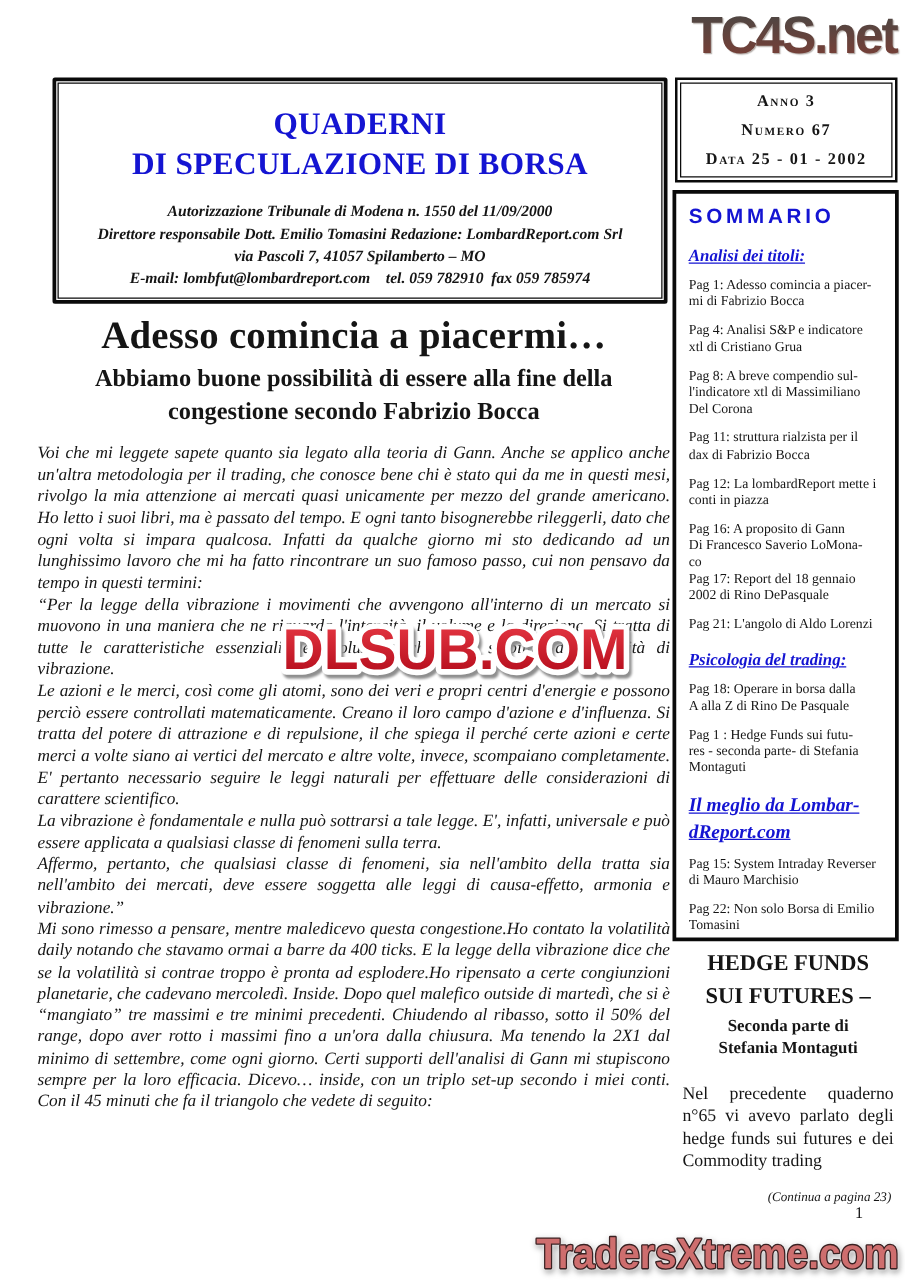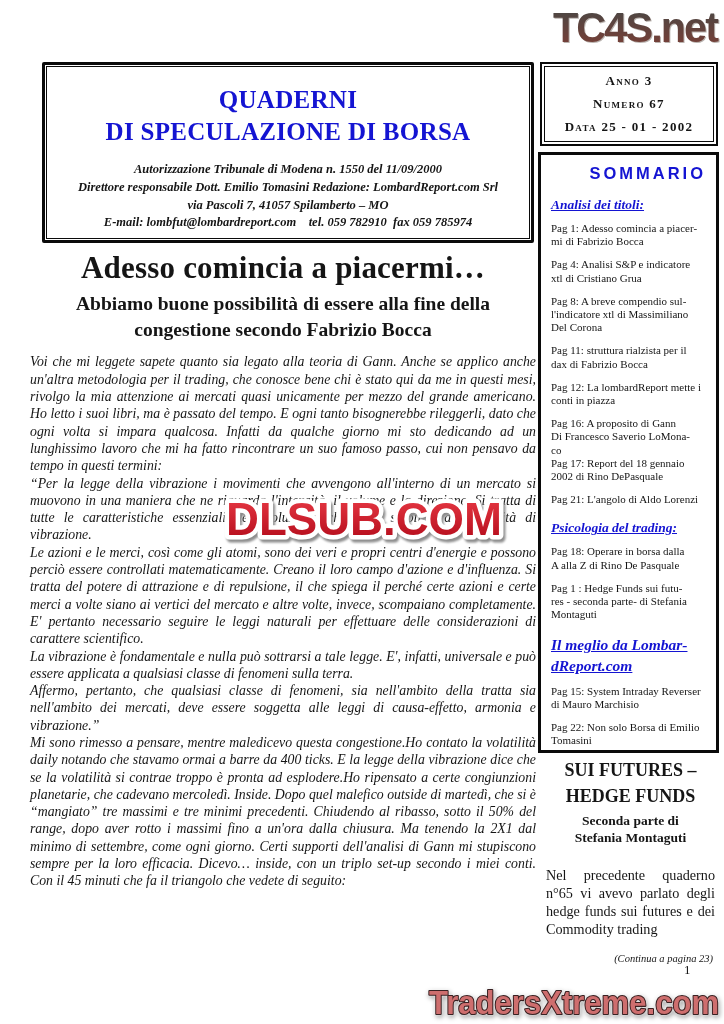--- a/index.html
+++ b/index.html
@@ -25,21 +25,21 @@
             border:2px solid #0a0a0a;box-sizing:border-box;}
   .info-inner{position:absolute;left:2px;right:2px;top:2px;bottom:2px;
             border:1px solid #0a0a0a;display:flex;flex-direction:column;
             justify-content:space-around;align-items:center;
             font-weight:bold;font-variant:small-caps;font-size:13px;
             letter-spacing:1.3px;padding:3px 15px;}
   
   .sommario{position:absolute;left:538px;top:152px;width:181px;height:601px;
             border:3px solid #0a0a0a;box-sizing:border-box;
             padding:7px 4px 0 10px;overflow:hidden;}
-  .sommario-title{text-align:right;font-family:"Liberation Sans",sans-serif;
+  .sommario-title{text-align:left;font-family:"Liberation Sans",sans-serif;
             font-weight:bold;font-size:16.5px;letter-spacing:3px;color:var(--blue);
             margin:2px 6px 8px 0;}
   .sec-heading{color:var(--blue);font-weight:bold;font-style:italic;
             text-decoration:underline;font-size:13.5px;margin:14px 0 9px;
             white-space:pre-line;cursor:pointer;}
   .sec-heading.large{font-size:15.5px;line-height:1.3;}
   .toc-item{font-size:11px;line-height:13.2px;margin-bottom:10px;white-space:pre-line;}
   .toc-item.tight{margin-bottom:0;}
   .toc-item .it{}
   
@@ -158,22 +158,22 @@
     <linearGradient id="wm-grad" x1="0" y1="0" x2="0" y2="1">
       <stop id="wm-stop-top" offset="0.15" stop-color="#E23440"></stop>
       <stop id="wm-stop-bottom" offset="0.9" stop-color="#B50D1C"></stop>
     </linearGradient>
   </defs>
   <text x="150" y="46" text-anchor="middle" font-family="Liberation Sans, sans-serif" font-weight="bold" font-size="46" textLength="276" lengthAdjust="spacingAndGlyphs" fill="url(#wm-grad)" stroke="#ffffff" stroke-width="9" stroke-linejoin="round" paint-order="stroke">DLSUB.COM</text>
 </svg>
 
 <div class="hedge">
   <div class="hedge-title">
+    <div>HEDGE FUNDS</div>
     <div>SUI FUTURES –</div>
-    <div>HEDGE FUNDS</div>
   </div>
   <div class="hedge-sub">Seconda parte di
 Stefania Montaguti</div>
   <div class="hedge-body">Nel precedente quaderno n°65 vi avevo parlato degli hedge funds sui futures e dei Commodity trading</div>
   <div class="hedge-continua">(Continua a pagina 23)</div>
 </div>
 
 <div class="page-num">1</div>
 
 <svg class="tx-logo" viewBox="0 0 300 44">

